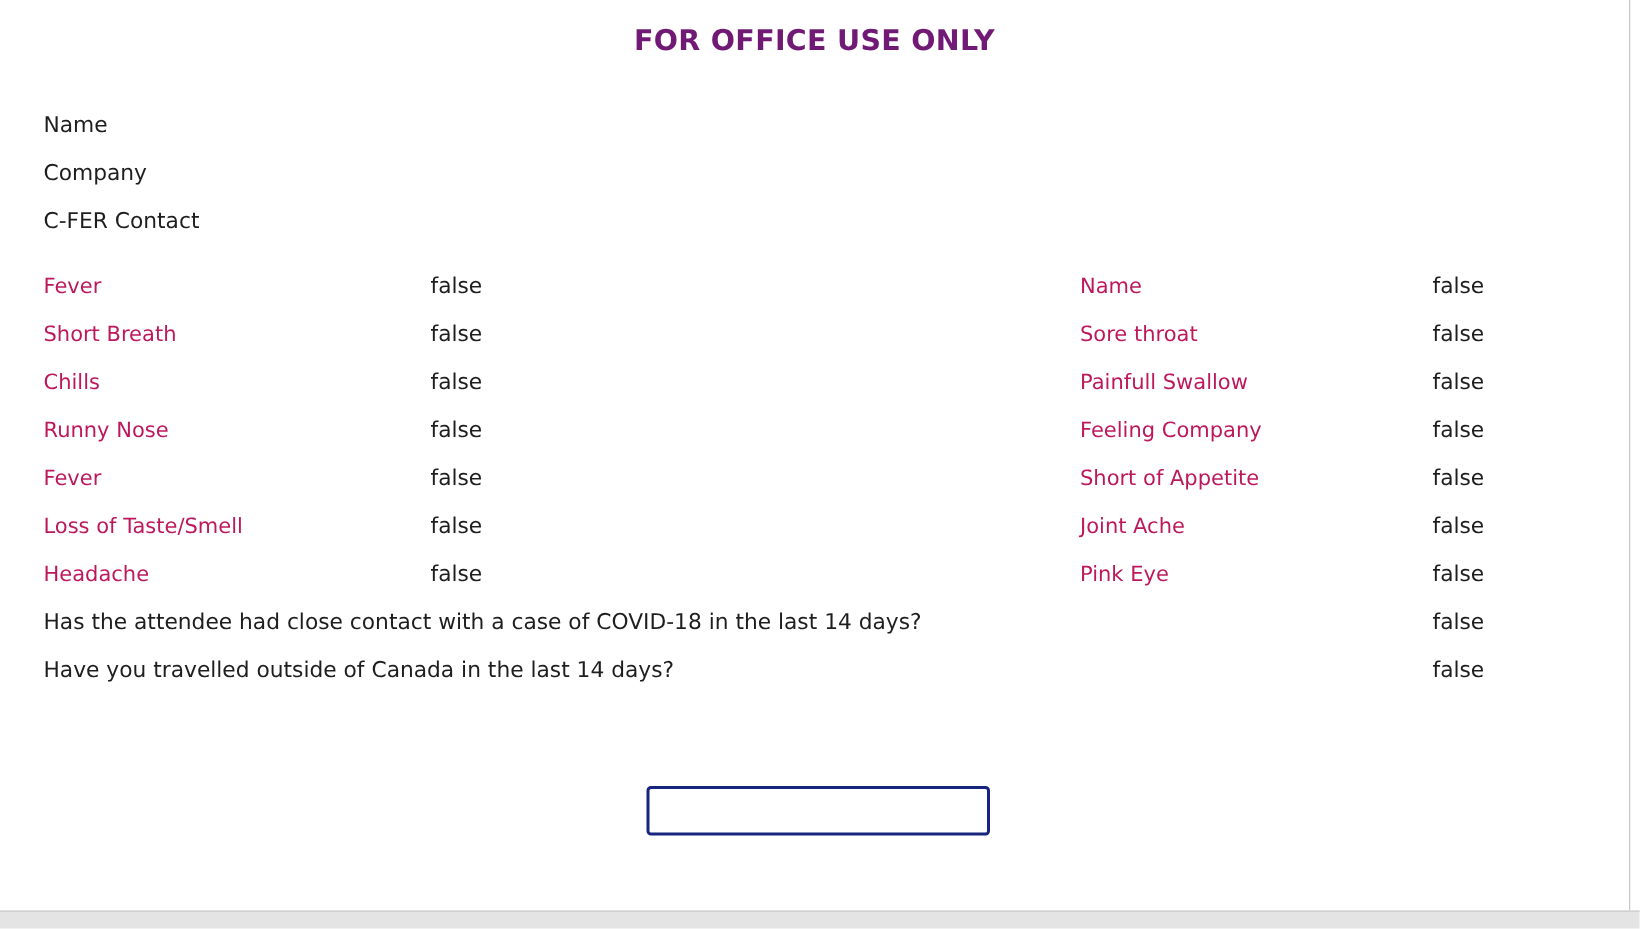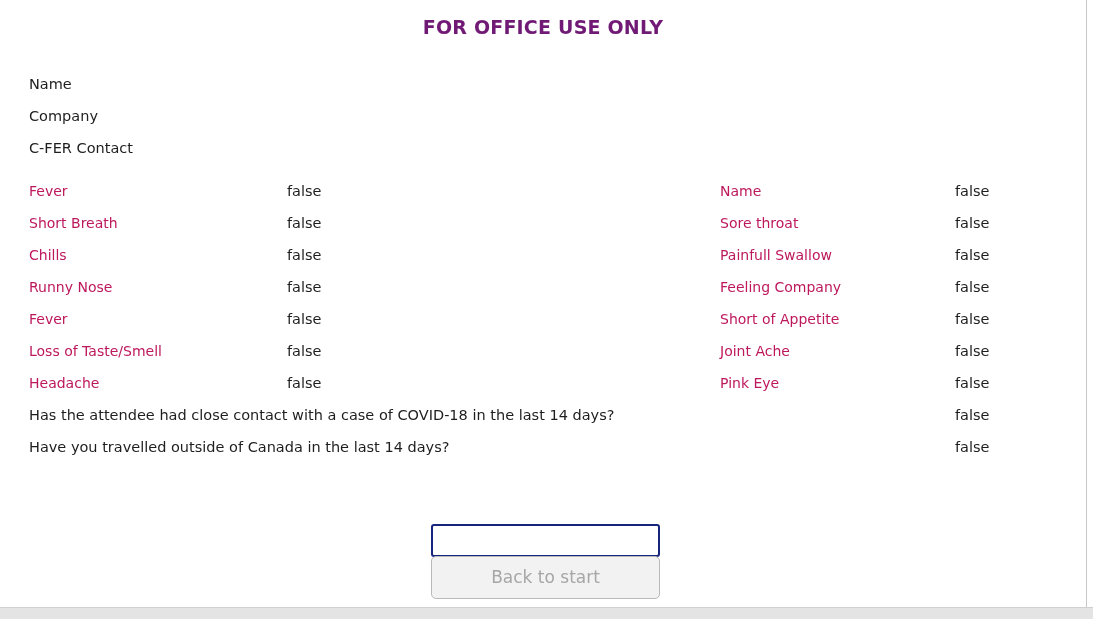--- a/index.html
+++ b/index.html
@@ -214,20 +214,19 @@
   <div>
     <div class="question-label" style="top:407px">Has the attendee had close contact with a case of COVID-18 in the last 14 days?</div>
     <div class="question-value" style="top:407px">false</div>
 
     <div class="question-label" style="top:439px">Have you travelled outside of Canada in the last 14 days?</div>
     <div class="question-value" style="top:439px">false</div>
   </div>
 
   <div class="control-stack">
     <input class="text-input" type="text" placeholder="" style="">
-    <div class="back-button">Back to start</div>
   </div>
 
 </div>
 
 <div class="right-divider"></div>
 <div class="right-gutter"></div>
 <div class="hscroll-track"></div>
 
 </body></html>

